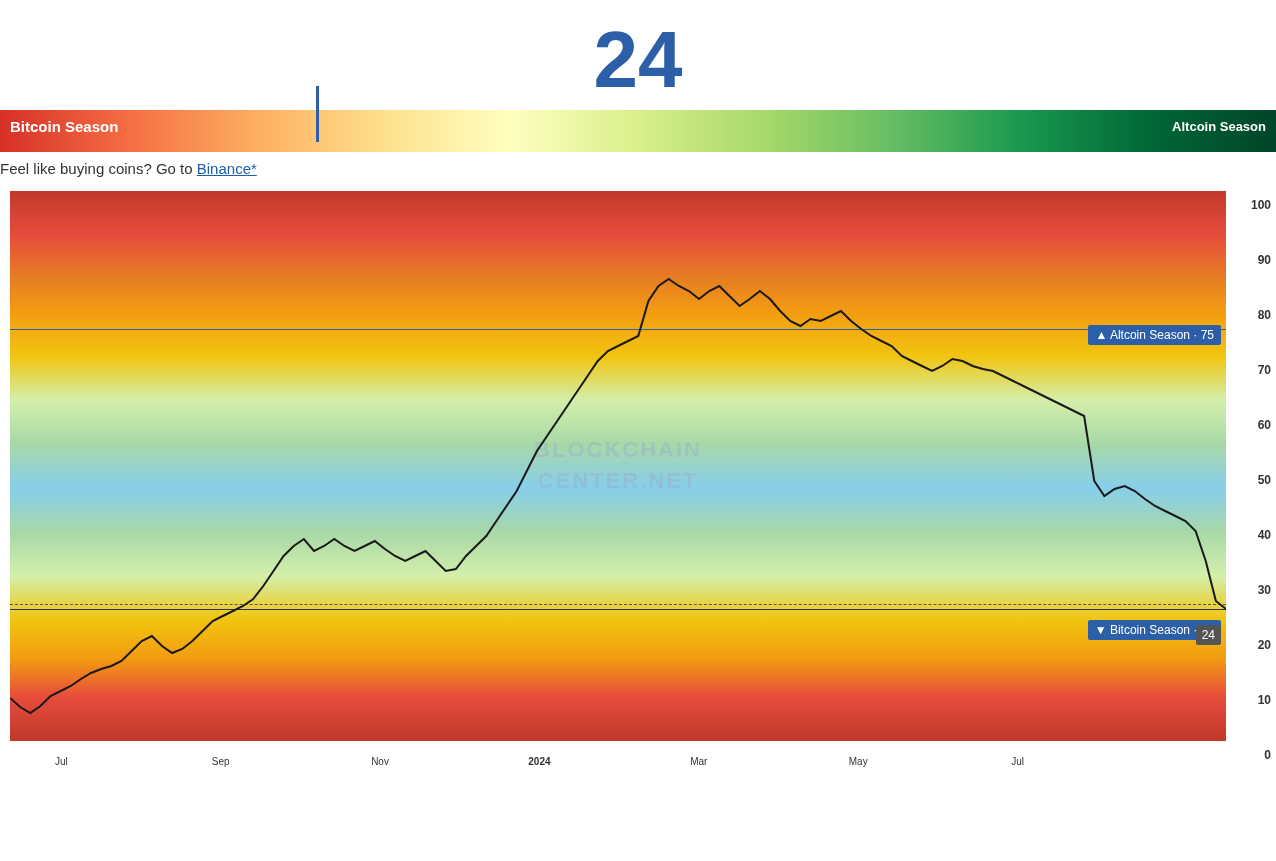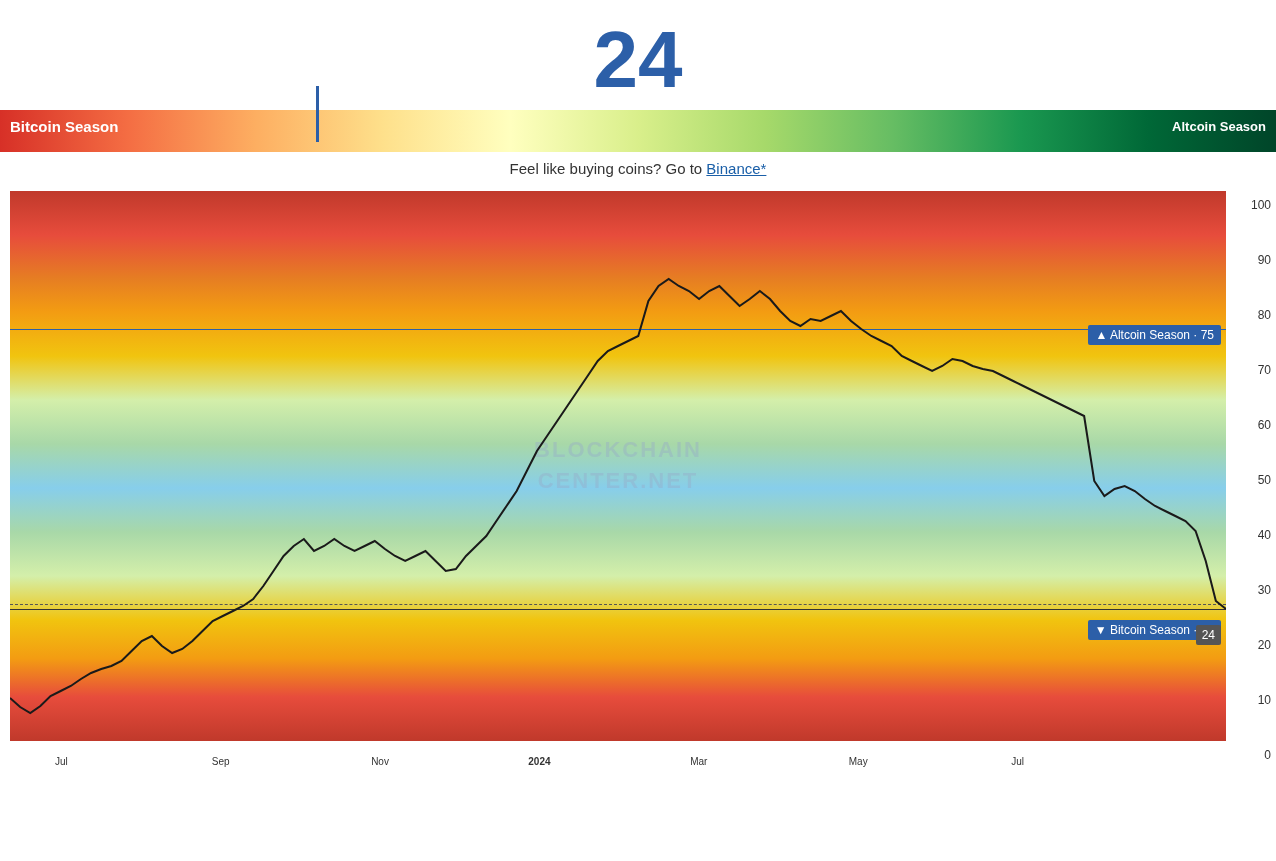--- a/index.html
+++ b/index.html
@@ -77,21 +77,20 @@
       position: absolute;
       top: 0;
       left: 316px;
       width: 3px;
       height: 100%;
       background: #2c5fa8;
     }
 
     
     .promo-text {
-      text-align: center;
       padding: 18px 0 14px 0;
       font-size: 15px;
       color: #333;
     }
     .promo-text a {
       color: #1a5fa8;
       text-decoration: underline;
     }
 
     
@@ -135,20 +134,21 @@
       );
     }
 
     
     .y-axis {
       position: absolute;
       right: 0;
       top: 0;
       width: 69px;
       bottom: 40px;
+      font-weight: bold;
     }
     .y-tick {
       position: absolute;
       right: 5px;
       font-size: 12px;
       color: #333;
       transform: translateY(50%);
     }
 
     

